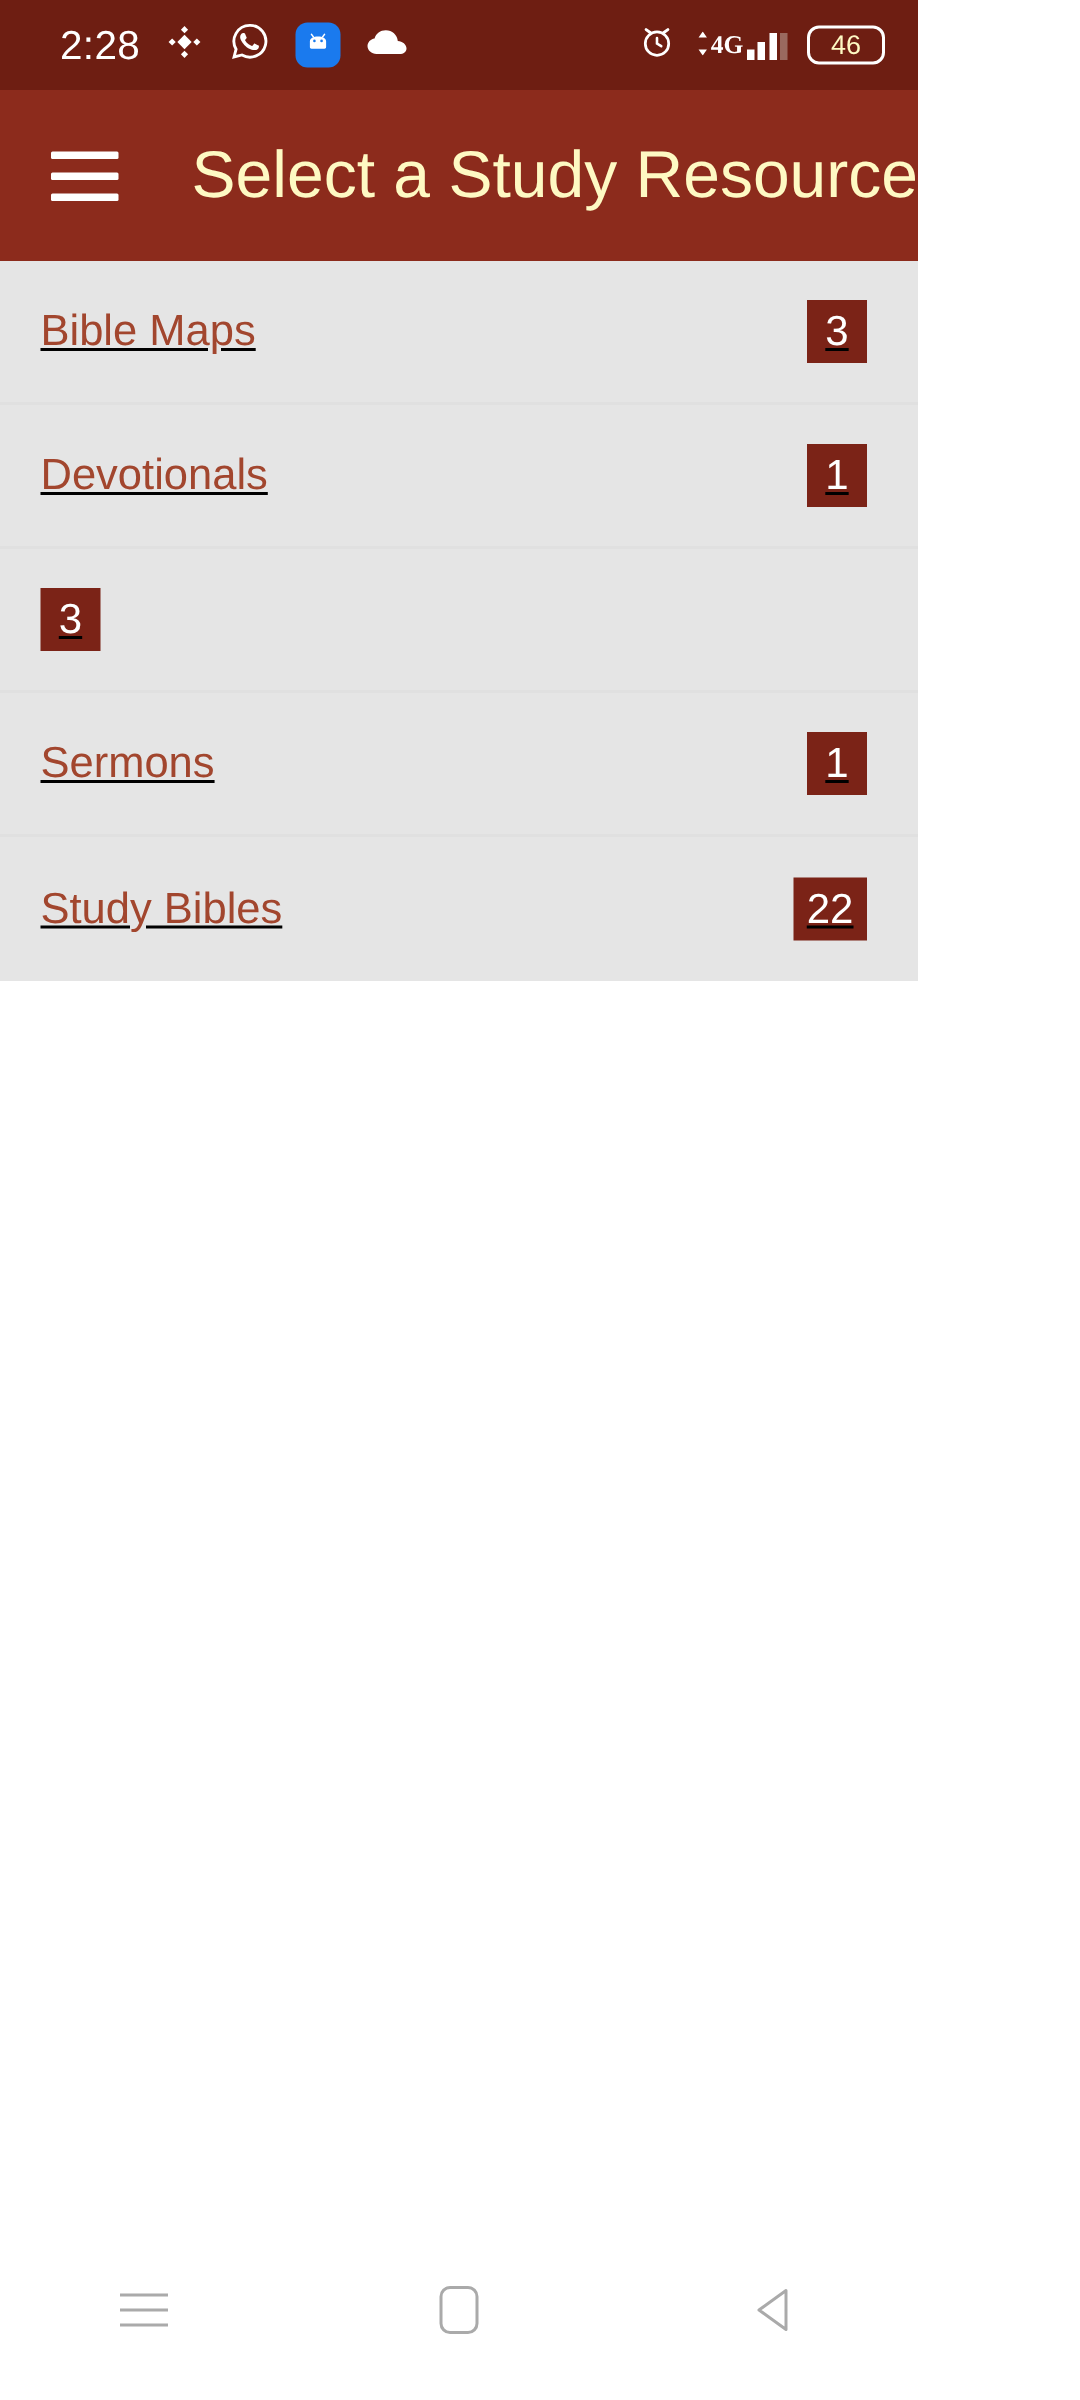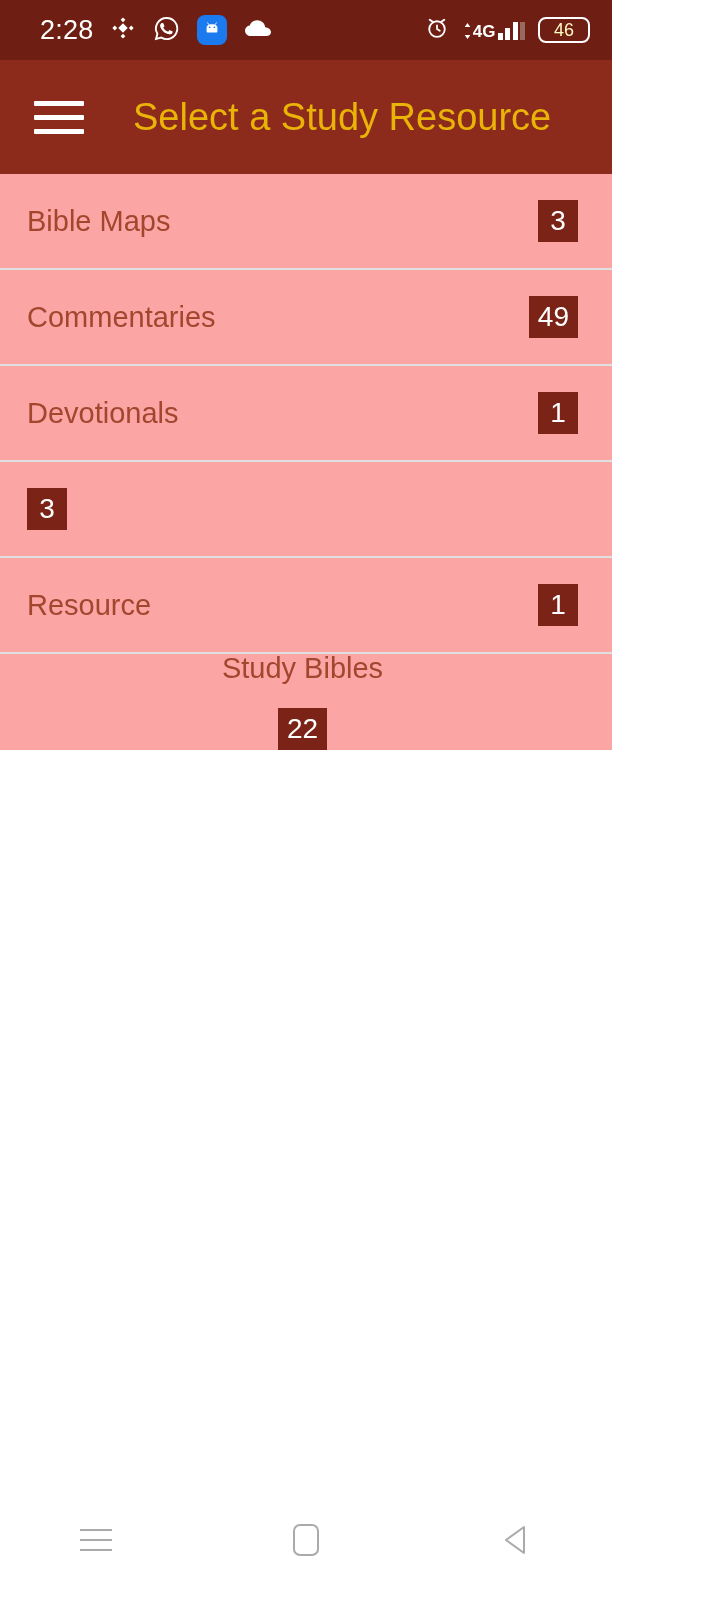--- a/index.html
+++ b/index.html
@@ -55,22 +55,23 @@
     height: 30px;
     background: #1a7aee;
     border-radius: 8px;
     display: flex;
     align-items: center;
     justify-content: center;
   }
 
   .net-group {
     display: flex;
-    align-items: flex-end;
+    align-items: flex-start;
     gap: 2px;
+    font-family: Liberation Serif, serif;
   }
   .net-label {
     color: #ffffff;
     font-size: 17px;
     font-weight: bold;
     line-height: 1;
     display: flex;
     align-items: center;
   }
   .bars {
@@ -124,44 +125,45 @@
     cursor: pointer;
   }
   .hamburger i {
     display: block;
     height: 5px;
     width: 100%;
     background: #ffffff;
     border-radius: 1px;
   }
   .app-bar-title {
-    color: #eab308;
-    font-size: 38px;
+    color: #fef9c3;
+    font-size: 44px;
     margin-left: 49px;
     line-height: 1;
     white-space: nowrap;
   }
 
   
   .resource-list {
     flex: 1 1 auto;
     background: #ffffff;
     overflow: hidden;
   }
   .list-item {
     height: 96px;
     display: flex;
     align-items: center;
     justify-content: space-between;
     padding: 0 34px 0 27px;
     border-bottom: 2px solid #e0e0e0;
-    background: #fca5a5;
+    background: #e5e5e5;
     cursor: pointer;
-  }
-  .list-item:last-child { border-bottom: none; flex-direction: column; }
+    text-decoration: underline;
+  }
+  .list-item:last-child { border-bottom: none; }
   .item-label {
     color: #A2462E;
     font-size: 29px;
     line-height: 1;
   }
   .item-badge {
     background: #7B2317;
     color: #ffffff;
     font-size: 28px;
     line-height: 1;
@@ -294,37 +296,33 @@
     <div class="app-bar-title">Select a Study Resource</div>
   </div>
 
   <div class="resource-list">
 
     <div class="list-item">
       <span class="item-label">Bible Maps</span>
       <span class="item-badge">3</span>
     </div>
 
-    <div class="list-item">
-      <span class="item-label">Commentaries</span>
-      <span class="item-badge">49</span>
-    </div>
 
     <div class="list-item">
       <span class="item-label">Devotionals</span>
       <span class="item-badge">1</span>
     </div>
 
 
     <div class="list-item">
       <span class="item-badge">3</span>
     </div>
 
     <div class="list-item">
-      <span class="item-label">Resource</span>
+      <span class="item-label">Sermons</span>
       <span class="item-badge">1</span>
     </div>
 
     <div class="list-item">
       <span class="item-label">Study Bibles</span>
       <span class="item-badge">22</span>
     </div>
 
   </div>
 

